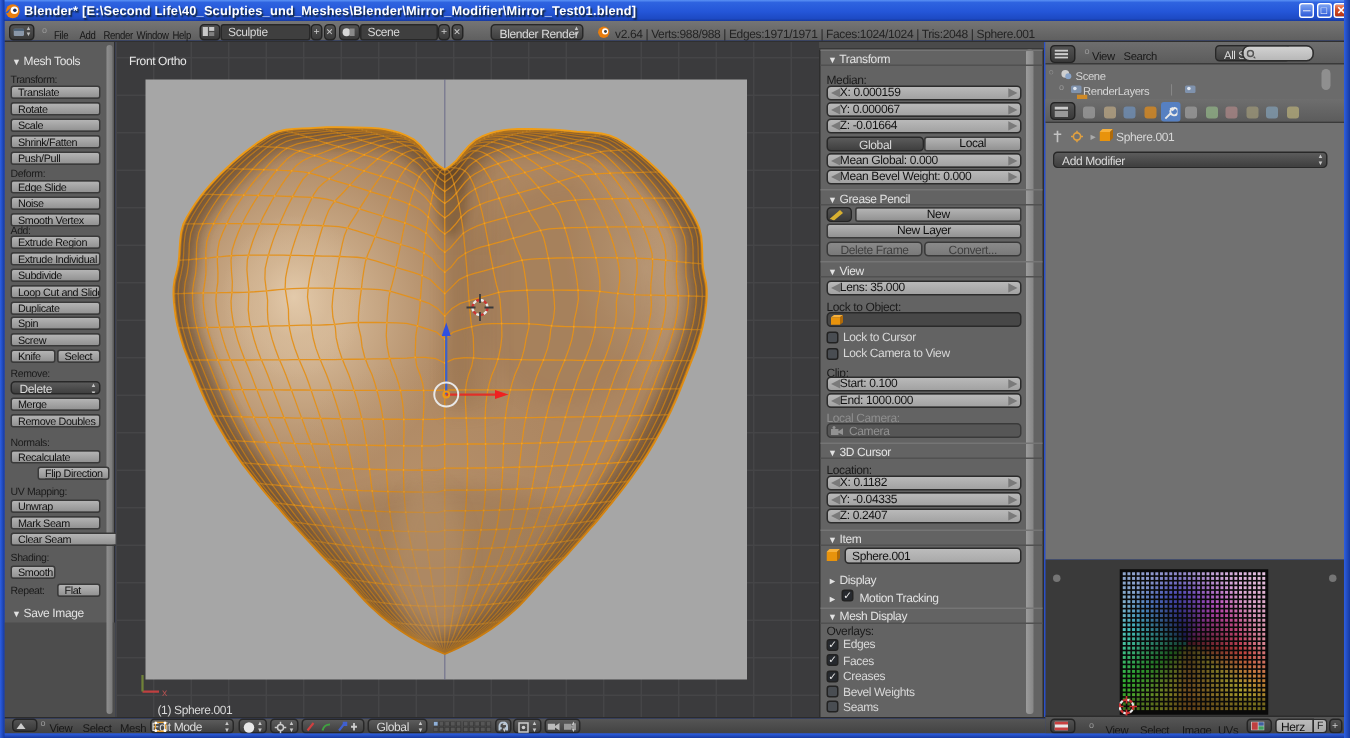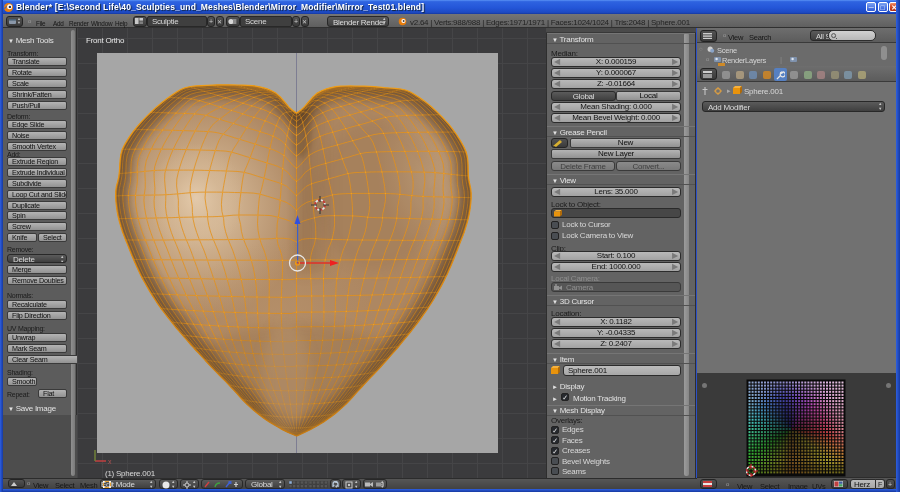--- a/index.html
+++ b/index.html
@@ -1,21 +1,21 @@
 <!DOCTYPE html>
 <html><head><meta charset="utf-8"><title>b</title>
 <style>
 *{margin:0;padding:0;box-sizing:border-box;font-family:"Liberation Sans",sans-serif;letter-spacing:-0.25px;}
 body{width:900px;height:492px;overflow:hidden;background:#2b50c8;}
 .ab{position:absolute;}
 .btn{background:linear-gradient(#b4b4b4,#929292);border:1px solid #3a3a3a;border-radius:2px;color:#101010;overflow:hidden;white-space:nowrap;}
 .btnd{background:linear-gradient(#5b5b5b,#3f3f3f);border:1px solid #282828;border-radius:3px;color:#dcdcdc;overflow:hidden;white-space:nowrap;}
 .btnd .stp{position:absolute;right:2px;top:0;font-size:4px;line-height:4.5px;color:#c8c8c8;text-align:center;}
 .sl{background:linear-gradient(#b9b9b9,#a2a2a2);border:1px solid #2c2c2c;border-radius:3px;color:#7a7a7a;font-size:4px;overflow:hidden;white-space:nowrap;display:flex;align-items:center;justify-content:space-between;padding:0 2px;}
-.sl .slt{color:#131313;font-size:8px;flex:1;text-align:center;}
+.sl .slt{color:#131313;font-size:8px;flex:1;text-align:left;}
 .cbx{width:8px;height:8px;border:1px solid #222;border-radius:2px;color:#e8e8e8;font-size:7px;line-height:7px;text-align:center;}
 .hdrbar{background:linear-gradient(#6e6e6e,#5c5c5c);border-bottom:1px solid #3a3a3a;}
 .ebox{background:linear-gradient(#525252,#3a3a3a);border:1px solid #242424;border-radius:3px;}
 </style></head>
 <body>
 <div class="ab " style="left:0px;top:0px;width:900px;height:14px;background:linear-gradient(#5a92f5 0%,#2e63e0 12%,#2456d8 55%,#1d4ac4 88%,#16399f 100%);"></div>
 <svg class="ab" style="left:3px;top:2px" width="11" height="11" viewBox="0 0 11 11">
 <circle cx="5.5" cy="5.5" r="4.6" fill="#e87d0d"></circle>
     <circle cx="6.6" cy="4.8" r="2.5" fill="#fff"></circle>
     <circle cx="6.9" cy="4.9" r="1.2" fill="#1b2f5e"></circle>
@@ -93,21 +93,21 @@
 <div class="ab btn" style="left:7px;top:211px;width:60px;height:9px;padding-left:4px;font-size:7.2px;line-height:7.5px;">Spin</div>
 <div class="ab btn" style="left:7px;top:222px;width:60px;height:9px;padding-left:4px;font-size:7.2px;line-height:7.5px;">Screw</div>
 <div class="ab btn" style="left:7px;top:233px;width:30px;height:9px;padding-left:4px;font-size:7.2px;line-height:7.5px;">Knife</div>
 <div class="ab btn" style="left:38px;top:233px;width:29px;height:9px;padding-left:4px;font-size:7.2px;line-height:7.5px;">Select</div>
 <div class="ab" style="left:7px;top:246px;font-size:7px;color:#1b1b1b;white-space:nowrap;">Remove:</div>
 <div class="ab btnd" style="left:7px;top:254px;width:60px;height:9px;padding-left:5px;font-size:8px;line-height:9px;">Delete<span class="stp">▲<br>▼</span></div>
 <div class="ab btn" style="left:7px;top:265px;width:60px;height:9px;padding-left:4px;font-size:7.2px;line-height:7.5px;">Merge</div>
 <div class="ab btn" style="left:7px;top:276px;width:60px;height:9px;padding-left:4px;font-size:7.2px;line-height:7.5px;">Remove Doubles</div>
 <div class="ab" style="left:7px;top:292px;font-size:7px;color:#1b1b1b;white-space:nowrap;">Normals:</div>
 <div class="ab btn" style="left:7px;top:299.5px;width:60px;height:9px;padding-left:4px;font-size:7.2px;line-height:7.5px;">Recalculate</div>
-<div class="ab btn" style="left:7px;top:310.5px;width:60px;height:9px;padding-left:4px;font-size:7.2px;line-height:7.5px;text-decoration:underline;">Flip Direction</div>
+<div class="ab btn" style="left:25px;top:310.5px;width:48px;height:9px;padding-left:4px;font-size:7.2px;line-height:7.5px;text-decoration:underline;">Flip Direction</div>
 <div class="ab" style="left:7px;top:325px;font-size:7px;color:#1b1b1b;white-space:nowrap;">UV Mapping:</div>
 <div class="ab btn" style="left:7px;top:333px;width:60px;height:9px;padding-left:4px;font-size:7.2px;line-height:7.5px;">Unwrap</div>
 <div class="ab btn" style="left:7px;top:344px;width:60px;height:9px;padding-left:4px;font-size:7.2px;line-height:7.5px;">Mark Seam</div>
 <div class="ab btn" style="left:7px;top:355px;width:76px;height:9px;padding-left:4px;font-size:7.2px;line-height:7.5px;">Clear Seam</div>
 <div class="ab" style="left:7px;top:368.5px;font-size:7px;color:#1b1b1b;white-space:nowrap;">Shading:</div>
 <div class="ab btn" style="left:7px;top:377px;width:30px;height:9px;padding-left:4px;font-size:7.2px;line-height:7.5px;">Smooth</div>
 <div class="ab btn" style="left:38px;top:377px;width:29px;height:9px;padding-left:4px;font-size:7.2px;line-height:7.5px;margin-top:12px;">Flat</div>
 <div class="ab" style="left:7px;top:390.5px;font-size:7px;color:#1b1b1b;white-space:nowrap;">Repeat:</div>
 <div class="ab" style="left:8px;top:404px;font-size:8px;color:#e2e2e2;white-space:nowrap;"><span style="font-size:6px;">▼</span> Save Image</div>
 <svg class="ab" style="left:77px;top:28px" width="469" height="450" viewBox="77 28 469 450">
@@ -256,21 +256,21 @@
 <div class="ab " style="left:684px;top:33px;width:5px;height:443px;background:linear-gradient(90deg,#9c9c9c,#868686);border-radius:2px;"></div>
 <div class="ab " style="left:547px;top:33px;width:148px;height:11px;border-top:1px solid #757575;border-bottom:1px solid #515151;"></div>
 <div class="ab" style="left:552px;top:34.5px;font-size:8px;color:#e2e2e2;white-space:nowrap;"><span style="font-size:6px;">▼</span> Transform</div>
 <div class="ab" style="left:551px;top:48.5px;font-size:8px;color:#1b1b1b;white-space:nowrap;">Median:</div>
 <div class="ab sl" style="left:551px;top:57px;width:130px;height:10px;font-size:8px;line-height:10px;">◀<span class="slt">X: 0.000159</span>▶</div>
 <div class="ab sl" style="left:551px;top:68px;width:130px;height:10px;font-size:8px;line-height:10px;">◀<span class="slt">Y: 0.000067</span>▶</div>
 <div class="ab sl" style="left:551px;top:79px;width:130px;height:10px;font-size:8px;line-height:10px;">◀<span class="slt">Z: -0.01664</span>▶</div>
 <div class="ab btnd" style="left:551px;top:90.5px;width:65px;height:10px;text-align:center;font-size:8px;line-height:10px;">Global</div>
 <style></style>
 <div class="ab btn" style="left:616px;top:90.5px;width:65px;height:10px;text-align:center;font-size:8px;line-height:8.5px;">Local</div>
-<div class="ab sl" style="left:551px;top:102px;width:130px;height:10px;font-size:8px;line-height:10px;">◀<span class="slt">Mean Shading: 0.000</span>▶</div>
+<div class="ab sl" style="left:551px;top:102px;width:130px;height:10px;font-size:8px;line-height:10px;">◀<span class="slt">Mean Global: 0.000</span>▶</div>
 <div class="ab sl" style="left:551px;top:113px;width:130px;height:10px;font-size:8px;line-height:10px;">◀<span class="slt">Mean Bevel Weight: 0.000</span>▶</div>
 <div class="ab " style="left:547px;top:126px;width:148px;height:11px;border-top:1px solid #757575;border-bottom:1px solid #515151;"></div>
 <div class="ab" style="left:552px;top:127.5px;font-size:8px;color:#e2e2e2;white-space:nowrap;"><span style="font-size:6px;">▼</span> Grease Pencil</div>
 <div class="ab ebox" style="left:551px;top:137.5px;width:17px;height:10px;"></div>
 <svg class="ab" style="left:553px;top:139.5px" width="10" height="7">
     <path d="M0 6 L7 0 L9 2 L3 7Z" fill="#d8b030"></path>
     <path d="M0 6 L1.5 7.2 L3 7Z" fill="#333"></path>
   </svg>
 <div class="ab btn" style="left:570px;top:137.5px;width:111px;height:10px;text-align:center;font-size:8px;line-height:8.5px;">New</div>
 <div class="ab btn" style="left:551px;top:149px;width:130px;height:10px;text-align:center;font-size:8px;line-height:8.5px;">New Layer</div>

